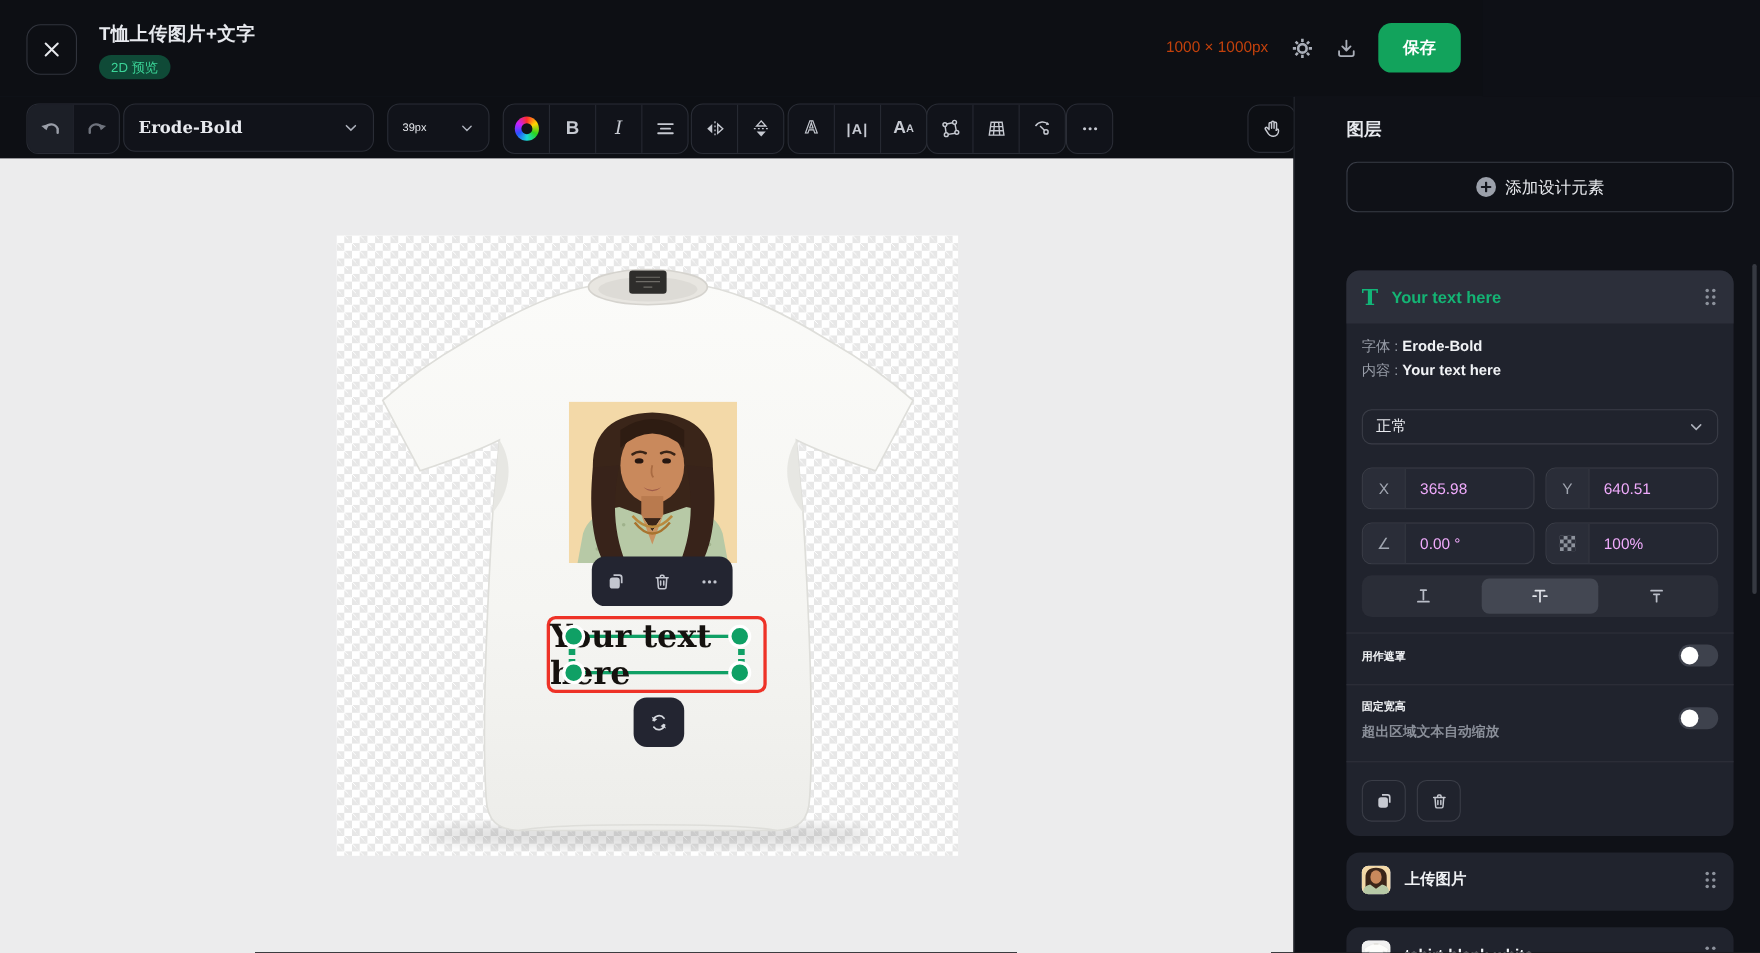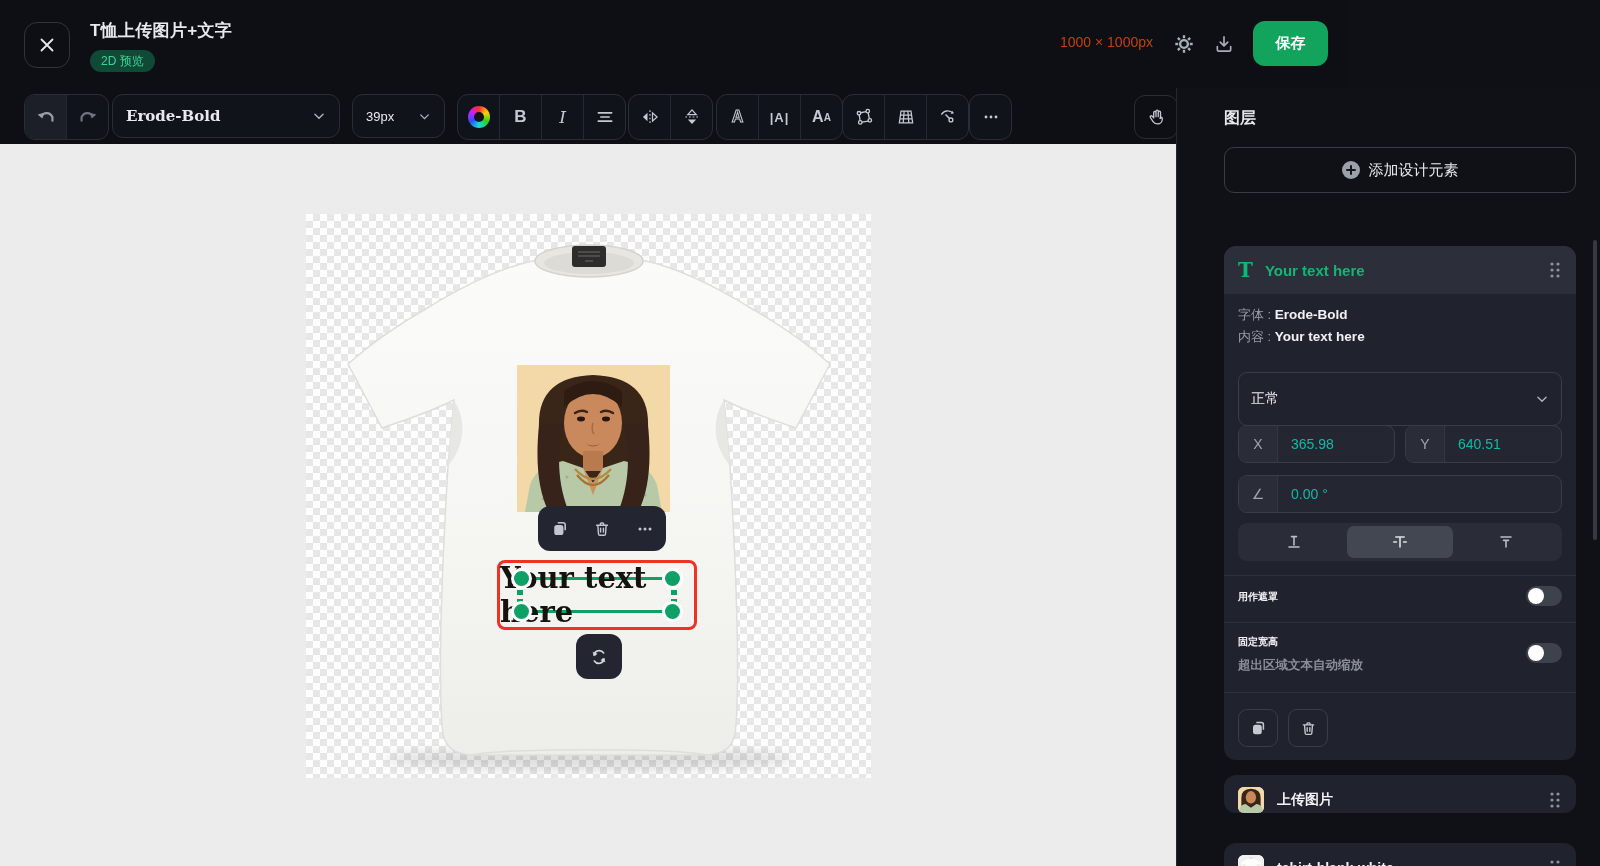--- a/index.html
+++ b/index.html
@@ -21,21 +21,21 @@
             color:#fff;font-size:15px;font-weight:bold;display:flex;align-items:center;justify-content:center;cursor:pointer;}
   
   .toolbar{position:absolute;left:0;top:88px;width:1176px;height:56px;background:#0d0f14;border-bottom:1px solid #1e2129;}
   .tgroup{position:absolute;top:6px;height:44px;border:1px solid #2a2d36;border-radius:11px;display:flex;background:#11131a;overflow:hidden;}
   .tbtn{min-width:39px;display:flex;align-items:center;justify-content:center;color:#c6c9d1;cursor:pointer;padding:0 1px;}
   .tbtn + .tbtn{border-left:1px solid #262932;}
   .undo-half{background:#1c1f27;}
   .ddown{position:absolute;top:6px;height:44px;border:1px solid #2a2d36;border-radius:11px;display:flex;align-items:center;
          justify-content:space-between;padding:0 13px;box-sizing:border-box;background:#11131a;cursor:pointer;}
   .font-name{font-family:"DejaVu Serif","Liberation Serif",serif;font-weight:bold;font-size:15px;}
-  .size-val{font-size:13px;}
+  .size-val{font-size:10px;}
   .glyph-b{font-size:17px;font-weight:bold;}
   .glyph-i{font-family:"DejaVu Serif",serif;font-style:italic;font-size:17px;}
   .glyph-stroke{font-size:16px;font-weight:bold;color:transparent;-webkit-text-stroke:1px #c6c9d1;}
   .glyph-sp{font-size:13px;font-weight:bold;letter-spacing:1px;}
   .glyph-case b{font-size:16px;} .glyph-case i{font-style:normal;font-size:10px;vertical-align:7px;font-weight:bold;}
   .colorwheel{width:22px;height:22px;border-radius:50%;position:relative;
       background:conic-gradient(#ff2d2d,#ffd400,#29d31f,#19d9d9,#2753ff,#c71fff,#ff2d2d);}
   .colorwheel::after{content:"";position:absolute;inset:6px;border-radius:50%;background:#11131a;}
   .hand-btn{position:absolute;left:1134px;top:7px;width:42px;height:42px;border:1px solid #2a2d36;border-radius:11px;
             display:flex;align-items:center;justify-content:center;color:#c6c9d1;cursor:pointer;}
@@ -70,40 +70,40 @@
   .card{position:absolute;left:47px;width:352px;background:#20232d;border-radius:12px;box-sizing:border-box;}
   .text-card{top:158px;height:514px;}
   .card-header{position:absolute;left:0;top:0;right:0;height:48px;background:#2c2f3a;border-radius:12px 12px 0 0;
                display:flex;align-items:center;padding:0 14px;box-sizing:border-box;gap:12px;cursor:pointer;}
   .t-glyph{font-family:"DejaVu Serif",serif;font-weight:bold;font-size:20px;color:#12b578;line-height:1;}
   .layer-name{font-size:15px;font-weight:bold;color:#14b474;flex:1;}
   .dots{margin-left:auto;}
   .meta-row{position:absolute;left:14px;right:14px;font-size:13px;color:#989da8;}
   .meta-row b{color:#f0f2f5;font-size:13.5px;}
   .row-font{top:60px;} .row-content{top:82px;}
-  .dd-normal{position:absolute;left:14px;right:14px;top:126px;height:54px;border:1px solid #3a3d47;border-radius:9px;
+  .dd-normal{position:absolute;left:14px;right:14px;top:126px;height:32px;border:1px solid #3a3d47;border-radius:9px;
              display:flex;align-items:center;justify-content:space-between;padding:0 12px;box-sizing:border-box;font-size:14px;cursor:pointer;}
   .frow{position:absolute;left:14px;right:14px;height:38px;display:flex;gap:10px;}
   .frow.xy{top:179px;} .frow.ro{top:229px;}
   .field{flex:1;border:1px solid #3a3d47;border-radius:9px;display:flex;align-items:center;background:#242732;overflow:hidden;cursor:text;}
   .flabel{width:38px;align-self:stretch;display:flex;align-items:center;justify-content:center;color:#a0a5b0;font-size:14px;border-right:1px solid #343740;background:#2a2d38;}
-  .fval{padding-left:13px;font-size:14px;color:#14b8a6;}
+  .fval{padding-left:13px;font-size:14px;color:#f0abfc;}
   .checker-ico{width:14px;height:14px;background-image:conic-gradient(#8d929c 25%,transparent 0 50%,#8d929c 0 75%,transparent 0);background-size:7px 7px;}
   .seg{position:absolute;left:14px;right:14px;top:277px;height:38px;background:#2a2d37;border-radius:9px;display:flex;padding:3px;box-sizing:border-box;}
   .seg-btn{flex:1;display:flex;align-items:center;justify-content:center;border-radius:7px;cursor:pointer;color:#b9bdc7;}
   .seg-btn.sel{background:#434752;}
   .cdivider{position:absolute;left:0;right:0;height:1px;background:#2e313b;}
   .toggle{position:absolute;right:14px;width:36px;height:20px;border-radius:10px;background:#3e424d;cursor:pointer;}
   .toggle::after{content:"";position:absolute;left:2px;top:2px;width:16px;height:16px;border-radius:50%;background:#fff;}
   .sec-label{position:absolute;left:14px;font-size:10px;font-weight:bold;color:#f0f2f5;}
   .sec-hint{position:absolute;left:14px;font-size:12.5px;color:#8a8f99;}
   .act-btn{position:absolute;top:463px;width:40px;height:38px;border:1px solid #3a3d47;border-radius:9px;
            display:flex;align-items:center;justify-content:center;color:#c6c9d1;cursor:pointer;box-sizing:border-box;}
   .layer-row{height:50px;display:flex;align-items:center;padding:0 14px;box-sizing:border-box;gap:13px;cursor:pointer;}
-  .img-card{top:687px;height:38px;} .shirt-card{top:755px;height:50px;}
+  .img-card{top:687px;height:53px;} .shirt-card{top:755px;height:50px;}
   .thumb{width:26px;height:26px;border-radius:6px;overflow:hidden;flex:none;background:#f4f4f4;}
   .row-name{font-size:14px;font-weight:bold;color:#f0f2f5;flex:1;}
   .scroll-thumb{position:absolute;right:3px;top:152px;width:4px;height:300px;border-radius:2px;background:#363941;}
 </style>
 </head>
 <body>
 
 <div class="app">
 
   <div class="topbar">
@@ -400,20 +400,26 @@
           <span class="flabel">Y</span>
           <span class="fval">640.51</span>
         </div>
       </div>
 
       <div class="frow ro">
         <div class="field">
           <span class="flabel">∠</span>
           <span class="fval">0.00 °</span>
         </div>
+        <div class="field">
+          <span class="flabel">
+              <span class="checker-ico"></span>
+            </span>
+          <span class="fval">100%</span>
+        </div>
       </div>
 
       <div class="seg">
         <div class="seg-btn">
           <svg width="20" height="20" viewBox="0 0 24 24" fill="none" stroke="currentColor" stroke-width="1.9" stroke-linecap="round">
               <path d="M9 5.5 h6 M12 5.5 v10 M6 18 h12"></path>
             </svg>
         </div>
         <div class="seg-btn sel">
           <svg width="20" height="20" viewBox="0 0 24 24" fill="none" stroke="#dfe2e8" stroke-width="1.9" stroke-linecap="round">

